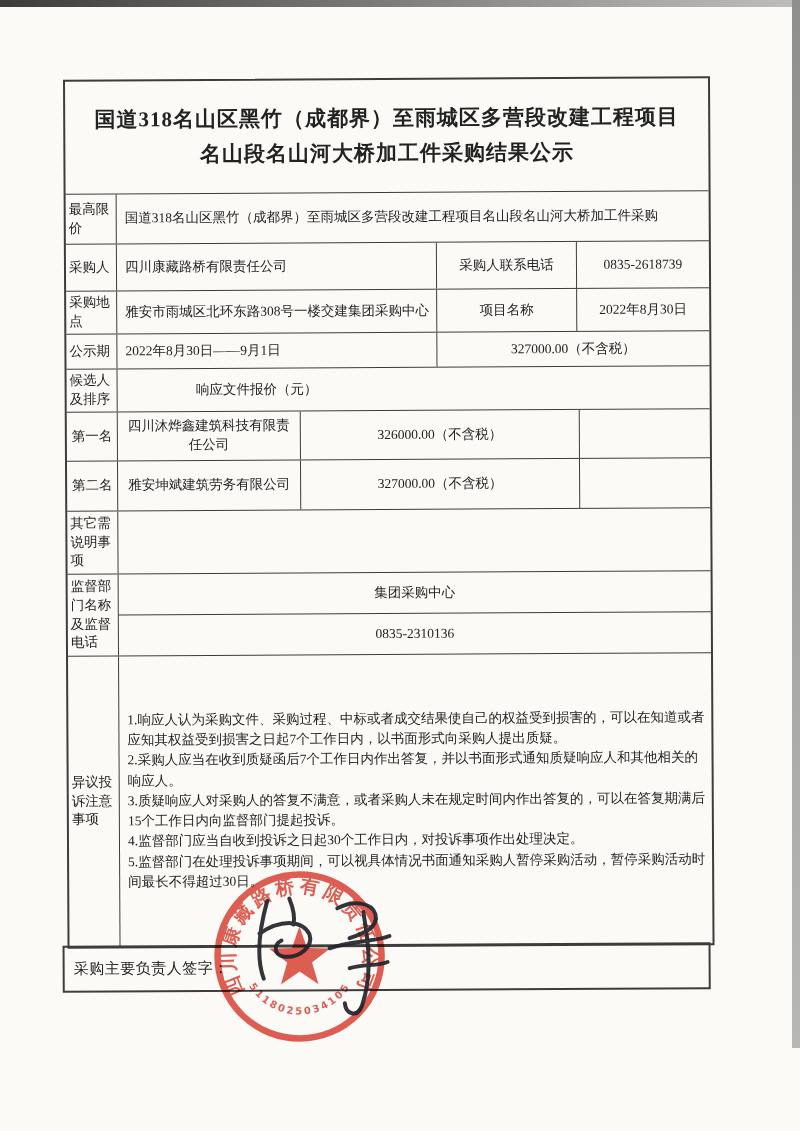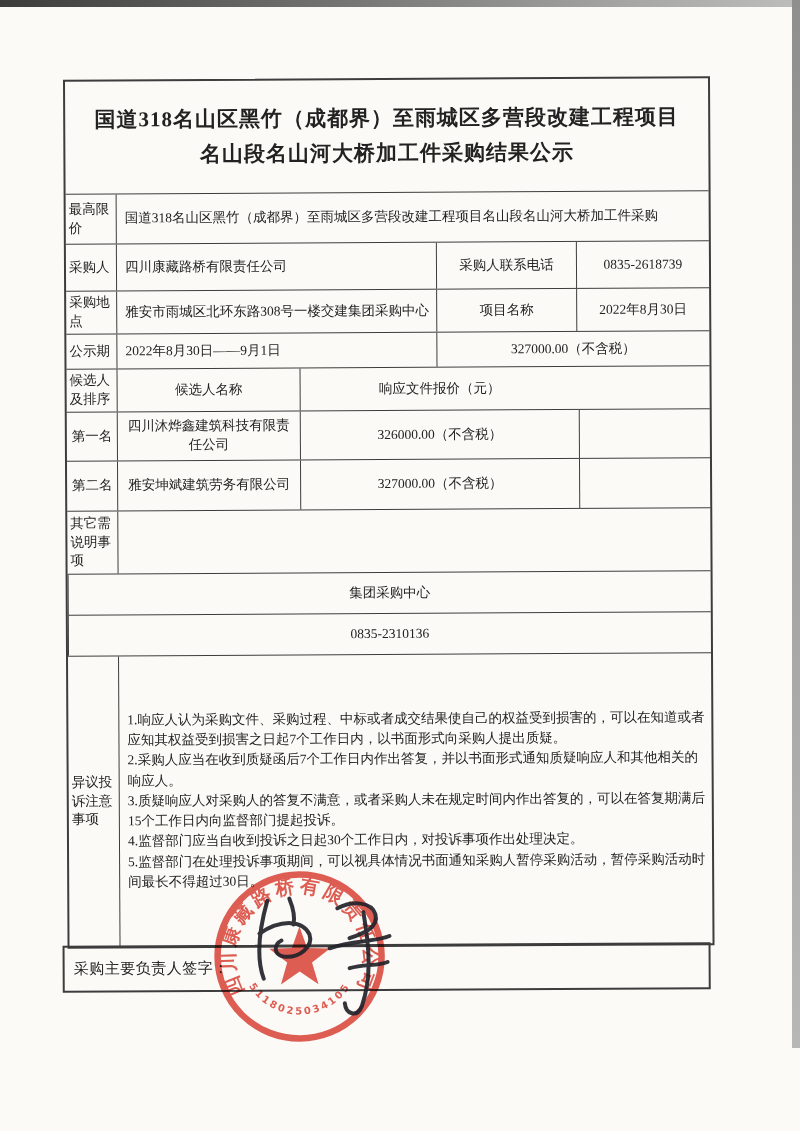--- a/index.html
+++ b/index.html
@@ -83,21 +83,20 @@
     </div>
 
     <div class="tr" style="height:35px">
       <div class="td lbl">公示期</div>
       <div class="td w320 left">2022年8月30日——9月1日</div>
       <div class="td flex1 c">327000.00（不含税）</div>
     </div>
 
     <div class="tr" style="height:43px">
       <div class="td lbl">候选人及排序</div>
-      <div class="td w183 c">候选人名称</div>
       <div class="td w279 c">响应文件报价（元）</div>
     </div>
 
     <div class="tr" style="height:49px">
       <div class="td lbl c">第一名</div>
       <div class="td w183 c">四川沐烨鑫建筑科技有限责任公司</div>
       <div class="td w279 c">326000.00（不含税）</div>
       <div class="td flex1 c"></div>
     </div>
 
@@ -107,20 +106,21 @@
       <div class="td w279 c">327000.00（不含税）</div>
       <div class="td flex1 c"></div>
     </div>
 
     <div class="tr" style="height:63px">
       <div class="td lbl">其它需说明事项</div>
       <div class="td flex1"></div>
     </div>
 
     <div class="tr" style="height:82px">
+      <div class="td lbl">监督部门名称及监督电话</div>
       <div class="subcol">
         <div class="subrow">集团采购中心</div>
         <div class="subrow">0835-2310136</div>
       </div>
     </div>
 
     <div class="tr" style="height:291px">
       <div class="td lbl">异议投诉注意事项</div>
       <div class="td flex1 dispute-cell">
         <div>1.响应人认为采购文件、采购过程、中标或者成交结果使自己的权益受到损害的，可以在知道或者应知其权益受到损害之日起7个工作日内，以书面形式向采购人提出质疑。</div>

